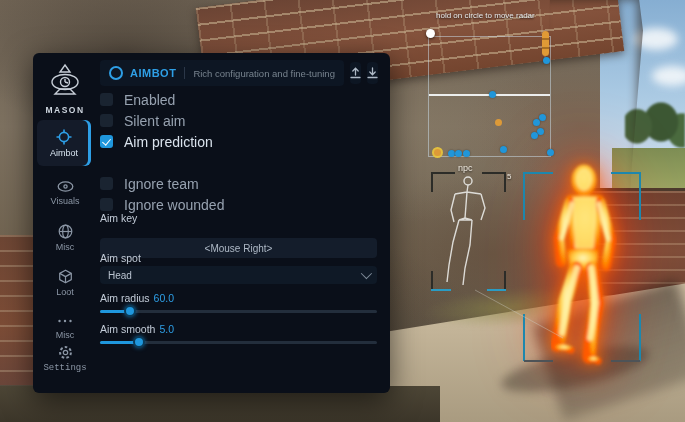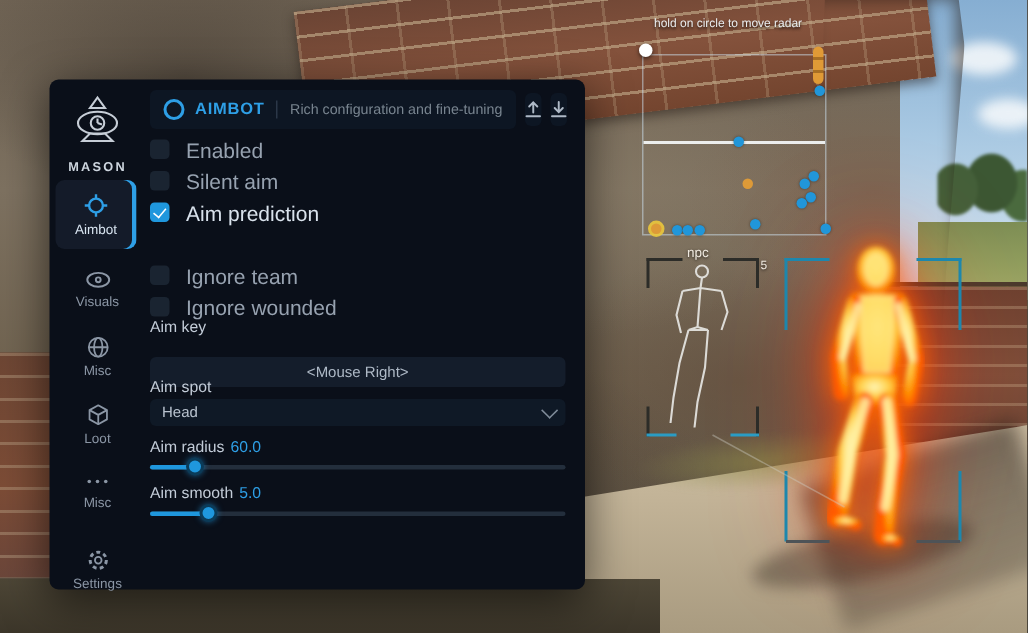--- a/index.html
+++ b/index.html
@@ -306,21 +306,21 @@
         <svg width="16" height="12" viewBox="0 0 16 12">
           <g fill="#8b96a5">
               <circle cx="2.5" cy="6" r="1.2"></circle>
               <circle cx="8" cy="6" r="1.2"></circle>
               <circle cx="13.5" cy="6" r="1.2"></circle>
             </g>
         </svg>
         <div class="nav-label">Misc</div>
       </div>
 
-      <div class="nav-item" style="top:313px;">
+      <div class="nav-item" style="top:292px;font-family:Liberation Mono, monospace;">
         <svg width="15" height="15" viewBox="0 0 15 15">
           <g stroke="#8b96a5" fill="none">
             <circle cx="7.5" cy="7.5" r="5.4" stroke-width="2" stroke-dasharray="2.6 2.2"></circle>
             <circle cx="7.5" cy="7.5" r="2.2" stroke-width="1.2"></circle>
           </g>
         </svg>
         <div class="nav-label">Settings</div>
       </div>
     </div>
 

